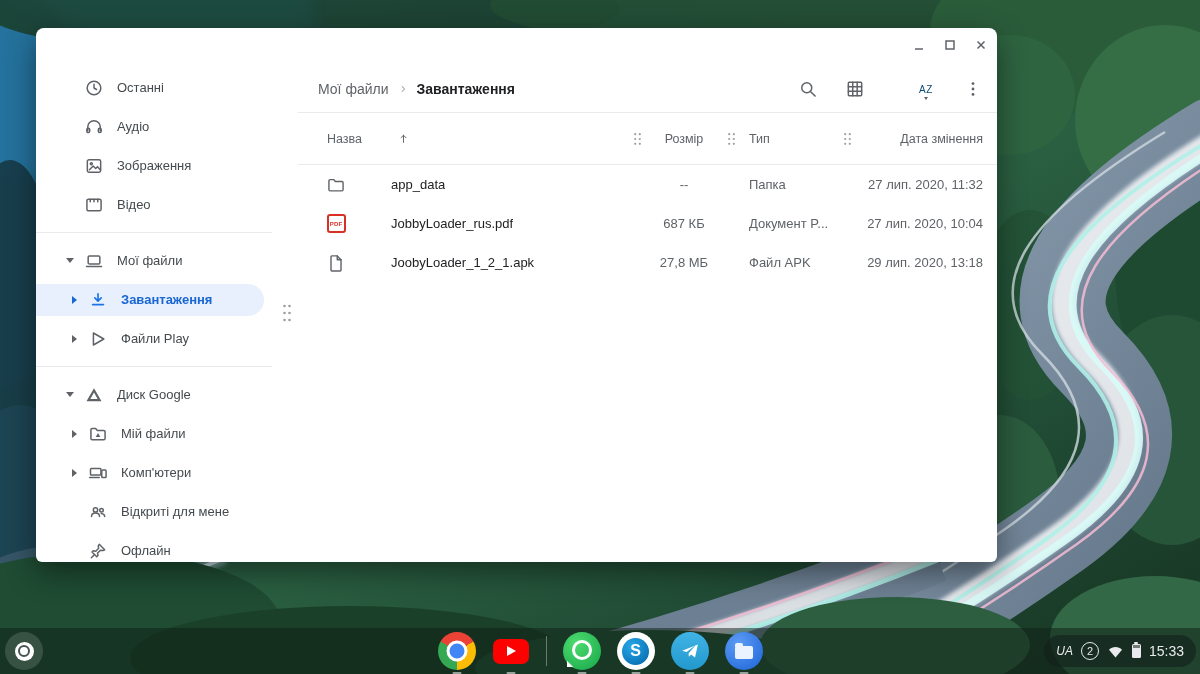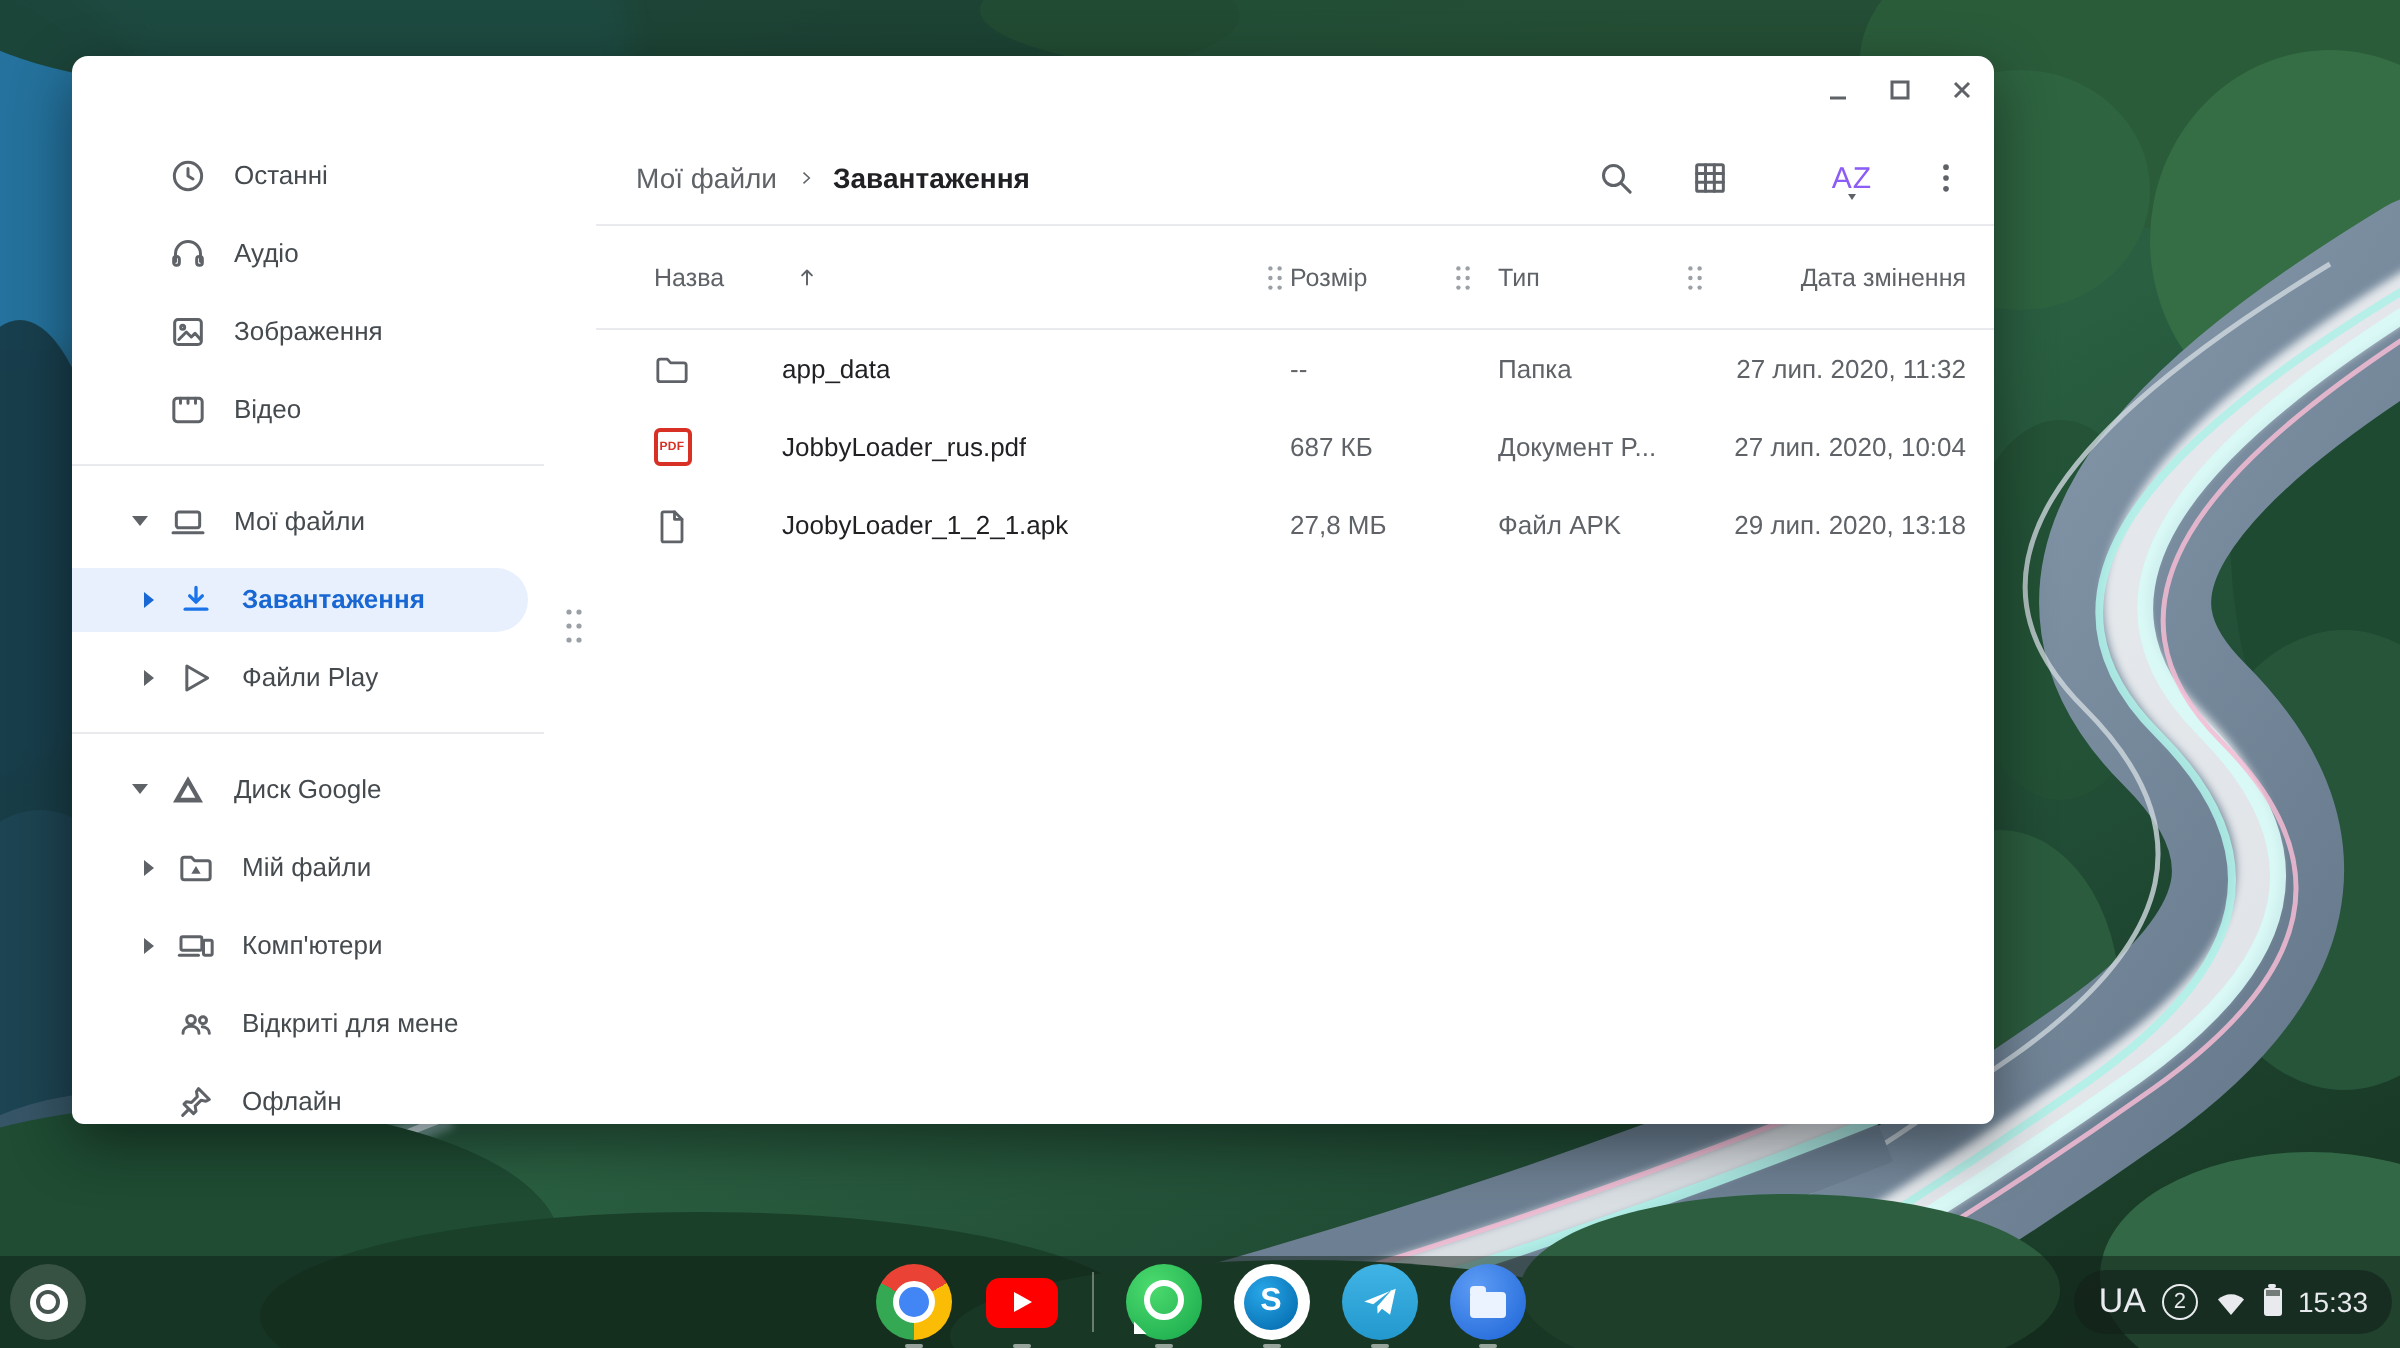--- a/index.html
+++ b/index.html
@@ -42,32 +42,32 @@
   .win-btn svg { stroke:#5f6368; stroke-width:1.5; fill:none; }
 
   .toolbar { height:84px; position:relative; flex-shrink:0; }
   .breadcrumb { position:absolute; left:42px; bottom:15px; display:flex; align-items:center; gap:9px; font-size:14px; }
   .crumb-parent { color:#5f6368; cursor:pointer; }
   .crumb-sep svg { stroke:#5f6368; stroke-width:1.8; fill:none; }
   .crumb-current { color:#202124; font-weight:bold; }
   .toolbar-icons { position:absolute; right:12px; bottom:11px; display:flex; align-items:center; gap:23px; }
   .tool-btn { width:24px; height:24px; display:flex; align-items:center; justify-content:center; cursor:pointer; position:relative; }
   .tool-btn svg { stroke:#5f6368; stroke-width:1.8; fill:none; stroke-linecap:round; }
-  .sort-az { font-size:15px; color:#8b5cf6; letter-spacing:.5px;margin-left:24px; }
+  .sort-az { font-size:10px; color:#0c4a6e; letter-spacing:.5px;margin-left:24px; }
   .sort-az::after { content:""; position:absolute; bottom:1px; left:50%; transform:translateX(-50%); width:0; height:0; border-top:3px solid #5f6368; border-left:2.5px solid transparent; border-right:2.5px solid transparent; }
 
   .toolbar-rule { border-bottom:1px solid #e8eaed; margin-left:22px; }
 
   .table { margin-left:22px; }
   .thead { display:flex; align-items:center; height:52px; font-size:12.5px; color:#5f6368; border-bottom:1px solid #e8eaed; }
   .trow  { display:flex; align-items:center; height:39px; font-size:13px; color:#202124; cursor:pointer; }
   .c-name { flex:1; display:flex; align-items:center; min-width:0;gap:24px; }
   .thead .c-name { padding-left:29px; }
   .c-handle { width:16px; display:flex; justify-content:center; cursor:col-resize; }
-  .c-size { width:78px; display:flex; justify-content:flex-start; }
+  .c-size { width:78px; display:flex; justify-content:center; }
   .c-type { width:100px; padding-left:10px; }
   .c-date { width:142px; display:flex; justify-content:flex-end; padding-right:14px; }
   .trow .c-size, .trow .c-type, .trow .c-date { color:#5f6368; }
   .sort-arrow { margin-left:11px; display:flex; }
   .sort-arrow svg { stroke:#5f6368; stroke-width:1.8; fill:none; stroke-linecap:round; stroke-linejoin:round; }
   .file-icon { width:20px; height:20px; margin:0 21px 0 28px; flex-shrink:0; display:flex; align-items:center; justify-content:center; }
   .file-icon svg { stroke:#5f6368; fill:none; stroke-width:1.7; stroke-linecap:round; stroke-linejoin:round; }
   .pdf-chip { width:19px; height:19px; border:2px solid #d93025; border-radius:3px; color:#d93025; font-size:6px; font-weight:bold; display:flex; align-items:center; justify-content:center; letter-spacing:.2px; }
   .fname { white-space:nowrap; overflow:hidden; text-overflow:ellipsis; }
 
@@ -89,21 +89,21 @@
   .wa-ring { position:absolute; left:9px; top:8px; width:20px; height:20px; border:3px solid #fff; border-radius:50%; }
   .ic-wa::before { content:""; position:absolute; left:4px; bottom:3px; width:9px; height:9px; background:#fff; clip-path:polygon(0 100%, 0 25%, 75% 100%); }
   .ic-skype { background:#fff; display:flex; align-items:center; justify-content:center; }
   .skype-s { width:27px; height:27px; border-radius:50%; background:radial-gradient(circle at 35% 30%, #28a7e8, #0065a8); color:#fff; font-size:16px; font-weight:bold; display:flex; align-items:center; justify-content:center; }
   .ic-tg { background:linear-gradient(#41b4e6, #2298cd); display:flex; align-items:center; justify-content:center; }
   .ic-files { background:radial-gradient(circle at 35% 30%, #5d9cf5, #1b63d6); display:flex; align-items:center; justify-content:center; }
   .folder-w { width:18px; height:13px; background:#eaf3ff; border-radius:2px; position:relative; margin-top:3px; }
   .folder-w::before { content:""; position:absolute; top:-3px; left:0; width:8px; height:4px; background:#eaf3ff; border-radius:2px 2px 0 0; }
 
   .tray { position:absolute; right:4px; top:7px; height:32px; border-radius:16px; background:rgba(20,33,26,.62); display:flex; align-items:center; gap:8px; padding:0 12px; color:#e8eaed; cursor:pointer; }
-  .tray-ime { font-size:17px; }
+  .tray-ime { font-size:12px;font-style:italic; }
   .tray-badge { width:18px; height:18px; border-radius:50%; border:1.5px solid #e8eaed; font-size:11px; display:flex; align-items:center; justify-content:center; }
   .bat { width:9px; height:14px; border-radius:1.5px; background:#e8eaed; position:relative; }
   .bat::before { content:""; position:absolute; top:-2.5px; left:2.5px; width:4px; height:2.5px; background:#e8eaed; border-radius:1px; }
   .bat::after { content:""; position:absolute; top:1px; left:1px; right:1px; height:3px; background:rgba(20,33,26,.55); }
   .tray-time { font-size:14px; }
 
   .handle-dots circle { fill:#9aa0a6; }
 </style>
 </head>
 <body>

